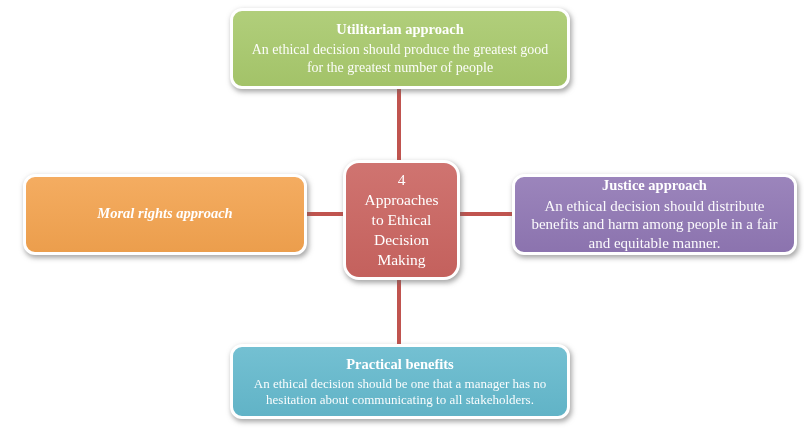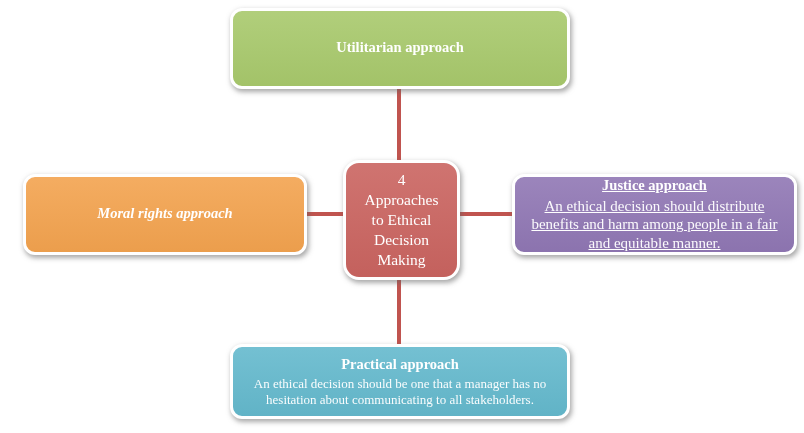--- a/index.html
+++ b/index.html
@@ -35,21 +35,21 @@
     box-shadow: 1.5px 2.5px 5px rgba(100,100,100,0.55);
     color: #ffffff;
     text-align: center;
     display: flex;
     flex-direction: column;
     justify-content: center;
     background-image: linear-gradient(rgba(255,255,255,0.10), rgba(0,0,0,0.03));
   }
   .node-top    { left: 230px; top: 8px;   width: 340px; height: 81px; }
   .node-left   { left: 23px;  top: 174px; width: 284px; height: 81px; font-style: italic; }
-  .node-right  { left: 512px; top: 174px; width: 285px; height: 81px; text-decoration: underline; }
+  .node-right  { left: 512px; top: 174px; width: 285px; height: 81px; }
   .node-bottom { left: 230px; top: 344px; width: 340px; height: 75px; }
   .node-center {
     left: 343px; top: 160px; width: 117px; height: 120px;
     border-radius: 16px;
     font-size: 15.5px;
     line-height: 1.28;
     white-space: pre-line;
   }
   .node-title {
     font-weight: bold;
@@ -71,33 +71,34 @@
 
 <div class="canvas">
 
   <div class="conn conn-top" style="background-color: rgb(192, 84, 79);"></div>
   <div class="conn conn-bottom" style="background-color: rgb(192, 84, 79);"></div>
   <div class="conn conn-left" style="background-color: rgb(192, 84, 79);"></div>
   <div class="conn conn-right" style="background-color: rgb(192, 84, 79);"></div>
 
   <div class="node node-top" style="background-color: rgb(168, 201, 108);">
     <div class="node-title">Utilitarian approach</div>
+    <div class="node-body">An ethical decision should produce the greatest good for the greatest number of people</div>
   </div>
 
   <div class="node node-left" style="background-color: rgb(243, 163, 79);">
     <div class="node-title">Moral rights approach</div>
   </div>
 
   <div class="node node-right" style="background-color: rgb(144, 119, 180);">
     <div class="node-title">Justice approach</div>
     <div class="node-body">An ethical decision should distribute benefits and harm among people in a fair and equitable manner.</div>
   </div>
 
   <div class="node node-bottom" style="background-color: rgb(100, 185, 205);">
-    <div class="node-title">Practical approach</div>
+    <div class="node-title">Practical benefits</div>
     <div class="node-body">An ethical decision should be one that a manager has no hesitation about communicating to all stakeholders.</div>
   </div>
 
   <div class="node node-center" style="background-color: rgb(202, 100, 96);">4
 Approaches
 to Ethical
 Decision
 Making</div>
 
 </div>

